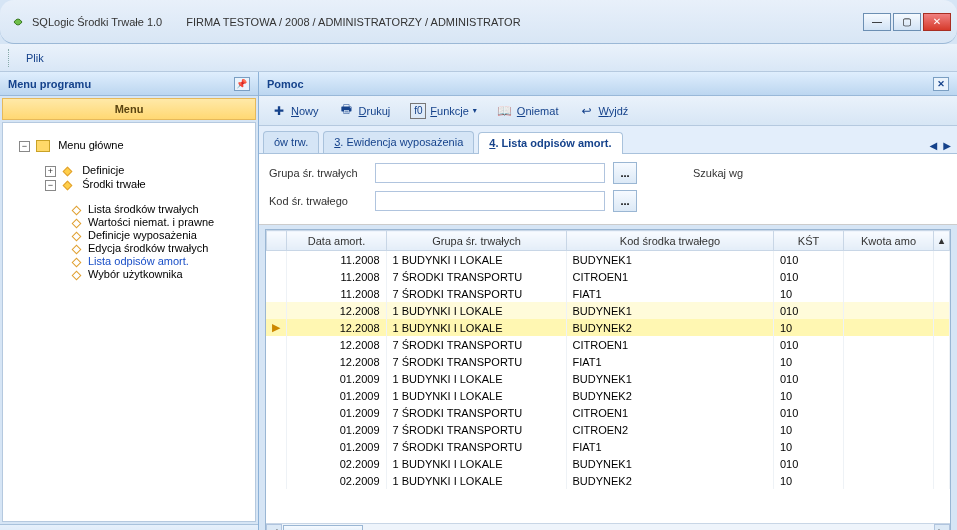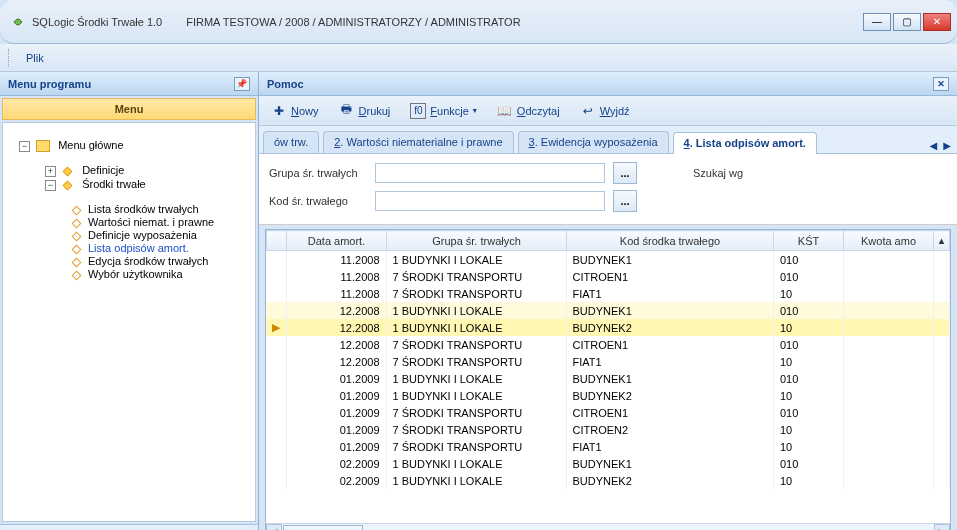--- a/index.html
+++ b/index.html
@@ -136,22 +136,22 @@
               <span class="lbl">Definicje</span>
             </li>
             <li>
               <span class="tgl">−</span>
               <span class="ico diamond full"></span>
               <span class="lbl">Środki trwałe</span>
               <ul>
                 <li><span class="ico diamond"></span><span class="lbl">Lista środków trwałych</span></li>
                 <li><span class="ico diamond"></span><span class="lbl">Wartości niemat. i prawne</span></li>
                 <li><span class="ico diamond"></span><span class="lbl">Definicje wyposażenia</span></li>
+                <li><span class="ico diamond"></span><span class="lbl">Edycja środków trwałych</span></li>
                 <li><span class="ico diamond"></span><span class="lbl sel">Lista odpisów amort.</span></li>
-                <li><span class="ico diamond"></span><span class="lbl">Edycja środków trwałych</span></li>
                 <li><span class="ico diamond"></span><span class="lbl">Wybór użytkownika</span></li>
               </ul>
             </li>
           </ul>
         </li>
       </ul>
     </div>
     <div class="bottombar">
         <span>Pomoc</span>
       </div>
@@ -174,31 +174,30 @@
           <span class="ti">🖶</span>
           <span><u>D</u><span>rukuj</span></span>
         </span>
       <span class="tool">
           <span class="ti" style="border:1px solid #777;font-size:10px;">f0</span>
           <span><u>F</u><span>unkcje</span></span> 
           <span style="font-size:8px">▾</span>
         </span>
       <span class="tool">
           <span class="ti">📖</span>
-          <span><u>O</u><span>dczytaj</span></span>
+          <span><u>O</u><span>niemat</span></span>
         </span>
       <span class="tool">
           <span class="ti">↩</span>
           <span><u>W</u><span>yjdź</span></span>
         </span>
     </div>
 
     <div class="tabstrip">
       <div class="tab-frag">ów trw.</div>
-      <div class="tab-frag"><u>2</u><span>. Wartości niematerialne i prawne</span></div>
       <div class="tab-frag"><u>3</u><span>. Ewidencja wyposażenia</span></div>
       <div class="tab-frag active"><u>4</u><span>. Lista odpisów amort.</span></div>
       <div class="tab-nav">
         <span>◀</span>
         <span>▶</span>
       </div>
     </div>
 
     <div class="filters">
       <div class="row">

